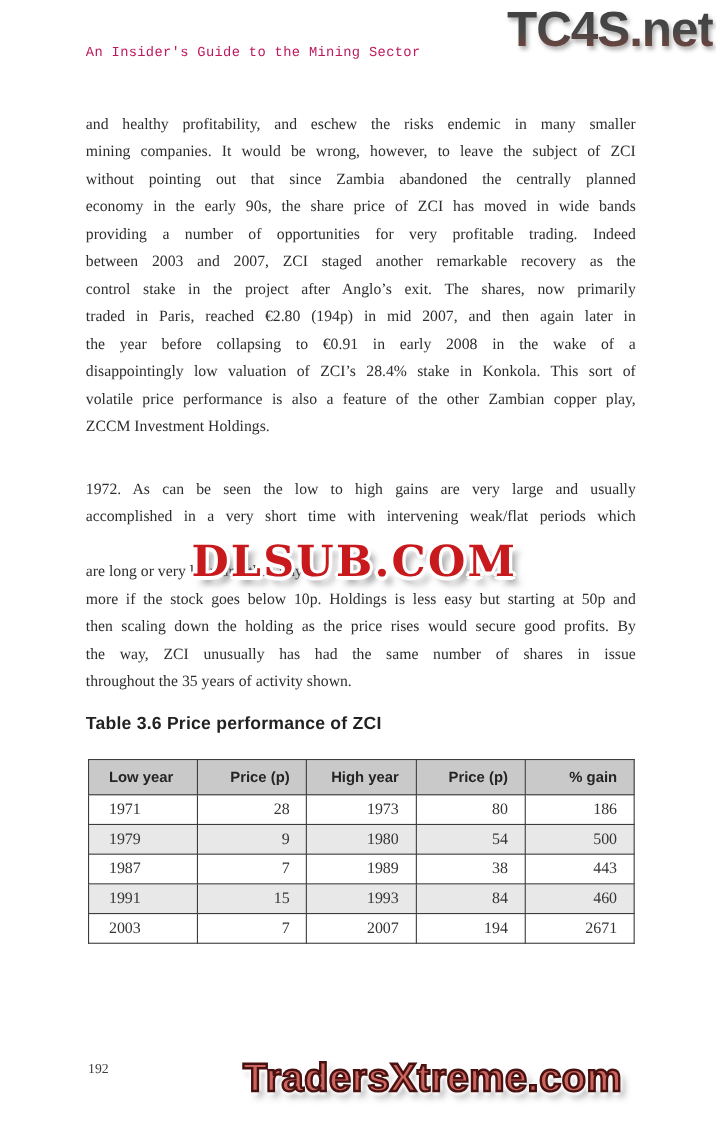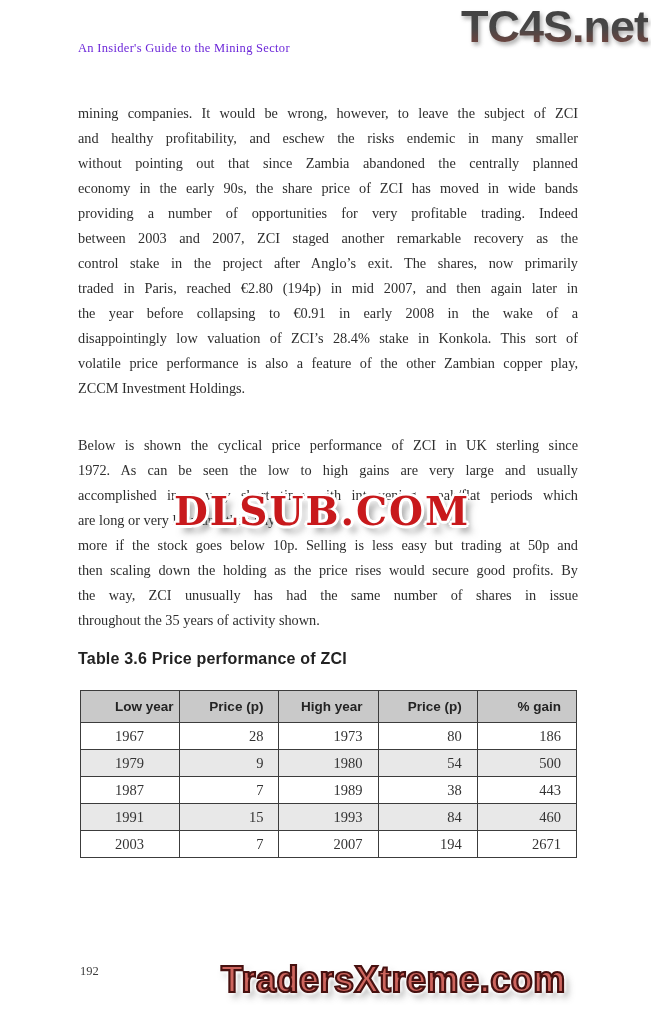--- a/index.html
+++ b/index.html
@@ -3,22 +3,22 @@
 <meta charset="utf-8">
 <style>
   * { margin:0; padding:0; box-sizing:border-box; }
   html,body { background:#ffffff; }
   .page {
     position:relative; width:651px; height:1024px; background:#ffffff;
     overflow:hidden; font-family:"Liberation Serif","DejaVu Serif",serif;
   }
   .running-header {
     position:absolute; left:78px; top:41px;
-    font-family:Liberation Serif, serif; font-size:12.5px;
-    letter-spacing:0.3px; color:#6d28d9;
+    font-family:Liberation Mono, monospace; font-size:12.5px;
+    letter-spacing:0.3px; color:#be185d;
   }
   
   .para {
     position:absolute; left:78px; width:500px;
     font-size:14.3px; line-height:25px; color:#2e2e2e;
   }
   .jline { text-align:justify; text-align-last:justify; height:25px; overflow:hidden; }
   .endpara .jline:last-child { text-align-last:left; }
   .para1 { top:101px; }
   .para2a { top:433px; }
@@ -72,65 +72,64 @@
   }
   table.price th {
     height:32px; background:#c9c9c9;
     font-family:"Liberation Sans",sans-serif; font-weight:bold;
     font-size:13.5px; color:#242424; border:1px solid #3c3c3c;
   }
   table.price td {
     height:27px; font-family:"Liberation Serif",serif;
     font-size:14.5px; color:#333333; border:1px solid #3c3c3c;
   }
-  table.price th:first-child, table.price td:first-child { text-align:left; padding-left:34px; }
+  table.price th:first-child, table.price td:first-child { text-align:left; padding-left:18px; }
   table.price th:not(:first-child), table.price td:not(:first-child) { text-align:right; padding-right:15px; }
   table.price tbody tr:nth-child(even) { background:#e8e8e8; }
   .page-number {
     position:absolute; left:64px; top:964px;
     font-family:"Liberation Serif",serif; font-size:12.5px; color:#3d3d3d;margin-left:16px;
   }
 </style>
 </head>
 <body>
 
 <div class="page">
 
   <div class="running-header">An Insider's Guide to the Mining Sector</div>
 
   <div class="wm-top">TC4S.net</div>
 
   <div class="para para1 endpara">
+      <div class="jline">and healthy profitability, and eschew the risks endemic in many smaller</div>
       <div class="jline">mining companies. It would be wrong, however, to leave the subject of ZCI</div>
-      <div class="jline">and healthy profitability, and eschew the risks endemic in many smaller</div>
       <div class="jline">without pointing out that since Zambia abandoned the centrally planned</div>
       <div class="jline">economy in the early 90s, the share price of ZCI has moved in wide bands</div>
       <div class="jline">providing a number of opportunities for very profitable trading. Indeed</div>
       <div class="jline">between 2003 and 2007, ZCI staged another remarkable recovery as the</div>
       <div class="jline">control stake in the project after Anglo’s exit. The shares, now primarily</div>
       <div class="jline">traded in Paris, reached €2.80 (194p) in mid 2007, and then again later in</div>
       <div class="jline">the year before collapsing to €0.91 in early 2008 in the wake of a</div>
       <div class="jline">disappointingly low valuation of ZCI’s 28.4% stake in Konkola. This sort of</div>
       <div class="jline">volatile price performance is also a feature of the other Zambian copper play,</div>
       <div class="jline">ZCCM Investment Holdings.</div>
     </div>
 
   <div class="para para2a">
-      <div class="jline">Below is shown the cyclical price performance of ZCI in UK sterling since</div>
       <div class="jline">1972. As can be seen the low to high gains are very large and usually</div>
       <div class="jline">accomplished in a very short time with intervening weak/flat periods which</div>
     </div>
 
   <div class="obscured-line">
     <span>are long or very l</span>
     <span>30p and then buy</span>
   </div>
 
   <div class="para para2b endpara">
-      <div class="jline">more if the stock goes below 10p. Selling is less easy but trading at 50p and</div>
+      <div class="jline">more if the stock goes below 10p. Holdings is less easy but starting at 50p and</div>
       <div class="jline">then scaling down the holding as the price rises would secure good profits. By</div>
       <div class="jline">the way, ZCI unusually has had the same number of shares in issue</div>
       <div class="jline">throughout the 35 years of activity shown.</div>
     </div>
 
   <div class="wm-mid">DLSUB.COM</div>
 
   <div class="caption">Table 3.6 Price performance of ZCI</div>
 
   <table class="price">
@@ -138,21 +137,21 @@
       <tr>
           <th>Low year</th>
           <th>Price (p)</th>
           <th>High year</th>
           <th>Price (p)</th>
           <th>% gain</th>
         </tr>
     </thead>
     <tbody>
         <tr>
-          <td>1967</td>
+          <td>1971</td>
           <td>28</td>
           <td>1973</td>
           <td>80</td>
           <td>186</td>
         </tr>
         <tr>
           <td>1979</td>
           <td>9</td>
           <td>1980</td>
           <td>54</td>

